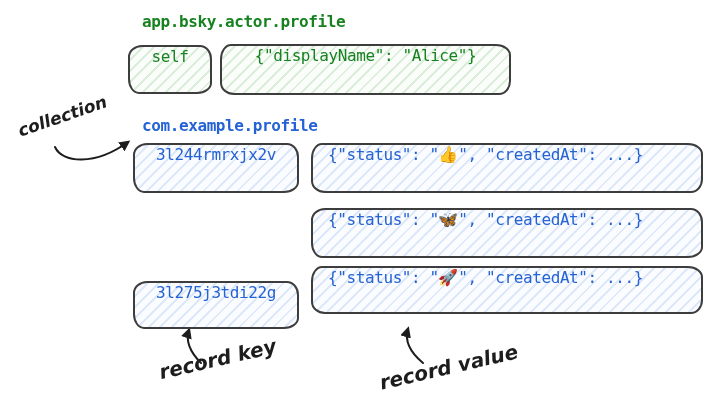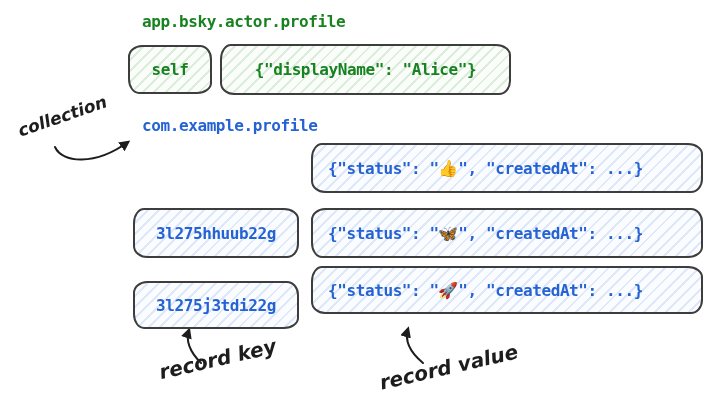--- a/index.html
+++ b/index.html
@@ -28,23 +28,22 @@
     letter-spacing: -0.4px;
     white-space: nowrap;
   }
   .title.green { color: #178220; }
   .title.blue  { color: #2563d4; }
   .box {
     position: absolute;
     box-sizing: border-box;
     border: 2.2px solid #3d3d3d;
     display: flex;
-    align-items: center;
     font-size: 16px;
-    font-weight: bold;
+    font-weight: normal;
     letter-spacing: -0.4px;
     white-space: nowrap;
   }
   .box.green { color: #178220; background: repeating-linear-gradient(135deg, #daeeda 0px, #daeeda 2px, #fbfdfb 2px, #fbfdfb 8px); }
   .box.blue  { color: #2563d4; background: repeating-linear-gradient(135deg, #dde9f9 0px, #dde9f9 2px, #fbfcff 2px, #fbfcff 8px); }
   .box.center { justify-content: center; }
   .box.lead   { justify-content: flex-start; padding-left: 15px; }
   .rad-a { border-radius: 14px 12px 15px 11px / 12px 14px 11px 15px; }
   .rad-b { border-radius: 11px 15px 12px 14px / 15px 11px 14px 12px; }
   .annotation {
@@ -99,27 +98,27 @@
   </div>
 
   <div class="box green center rad-b" id="profile-value">
     <span>{"displayName": "Alice"}</span>
   </div>
 
   <div class="annotation anno-collection" id="collection-label">collection</div>
 
   <div class="title blue" id="status-title">com.example.profile</div>
 
+  <div class="box blue center rad-a" id="key-r0">
+    <span>3l244rmrxjx2v</span>
+  </div>
   <div class="box blue lead rad-b" id="value-r0">
     <span>{"status": "👍", "createdAt": ...}</span>
   </div>
 
-  <div class="box blue center rad-b" id="key-r1">
-    <span>3l275hhuub22g</span>
-  </div>
   <div class="box blue lead rad-a" id="value-r1">
     <span>{"status": "🦋", "createdAt": ...}</span>
   </div>
 
   <div class="box blue center rad-a" id="key-r2">
     <span>3l275j3tdi22g</span>
   </div>
   <div class="box blue lead rad-b" id="value-r2">
     <span>{"status": "🚀", "createdAt": ...}</span>
   </div>

